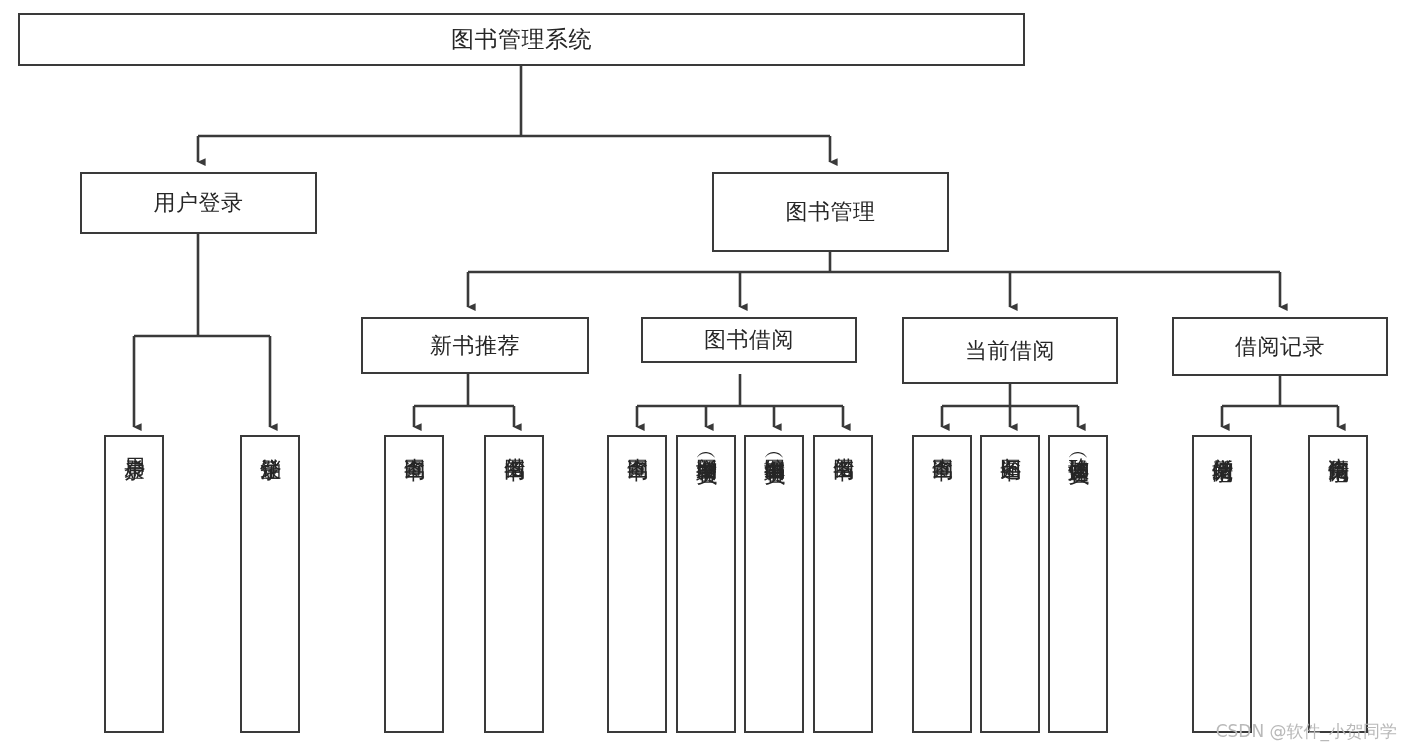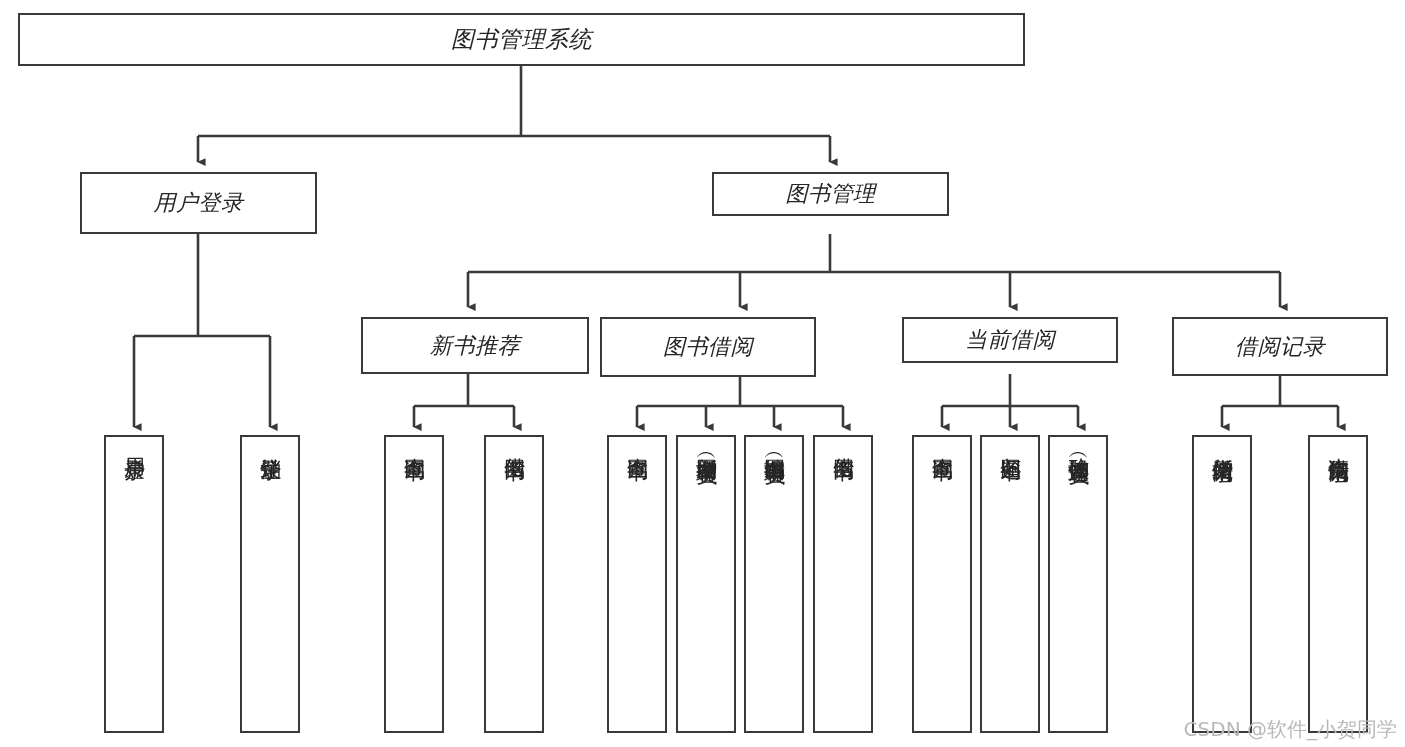--- a/index.html
+++ b/index.html
@@ -39,21 +39,20 @@
   }
   .node-label {
     display: block;
     text-align: center;
     line-height: 1.18;
     white-space: nowrap;
   }
   .node.horiz .node-label {
     font-size: 22px;
     letter-spacing: 0.5px;
-    font-style: italic;
   }
   .node.root .node-label {
     font-size: 23px;
   }
   .node.vert {
     align-items: flex-start;
     padding-top: 4px;
   }
   .node.vert .node-label {
     writing-mode: vertical-rl;
@@ -61,21 +60,21 @@
     font-size: 21px;
     line-height: 1.12;
     letter-spacing: 1px;
     height: auto;
     margin: 0 auto;
   }
   #watermark {
     position: absolute;
     right: 8px;
     bottom: 4px;
-    font-size: 20px;
+    font-size: 17px;
     color: #b9b9b9;
     white-space: nowrap;
     font-family: "DejaVu Sans", "Liberation Sans", sans-serif;
     pointer-events: none;
   }
 </style>
 </head>
 <body>
 
 <div id="diagram-root">
@@ -142,31 +141,31 @@
     </g>
   </svg>
 
   <div class="node root horiz" style="left:18px; top:13px; width:1007px; height:53px;">
     <span class="node-label">图书管理系统</span>
   </div>
 
   <div class="node horiz" style="left:80px; top:172px; width:237px; height:62px;">
     <span class="node-label">用户登录</span>
   </div>
-  <div class="node horiz" style="left:712px; top:172px; width:237px; height:44px;">
+  <div class="node horiz" style="left:712px; top:172px; width:237px; height:80px;">
     <span class="node-label">图书管理</span>
   </div>
 
   <div class="node horiz" style="left:361px; top:317px; width:228px; height:57px;">
     <span class="node-label">新书推荐</span>
   </div>
-  <div class="node horiz" style="left:600px; top:317px; width:216px; height:60px;">
+  <div class="node horiz" style="left:641px; top:317px; width:216px; height:46px;">
     <span class="node-label">图书借阅</span>
   </div>
-  <div class="node horiz" style="left:902px; top:317px; width:216px; height:46px;">
+  <div class="node horiz" style="left:902px; top:317px; width:216px; height:67px;">
     <span class="node-label">当前借阅</span>
   </div>
   <div class="node horiz" style="left:1172px; top:317px; width:216px; height:59px;">
     <span class="node-label">借阅记录</span>
   </div>
 
   <div class="node vert" style="left:104px; top:435px; width:60px; height:298px;">
     <span class="node-label">用户登录</span>
   </div>
   <div class="node vert" style="left:240px; top:435px; width:60px; height:298px;">

